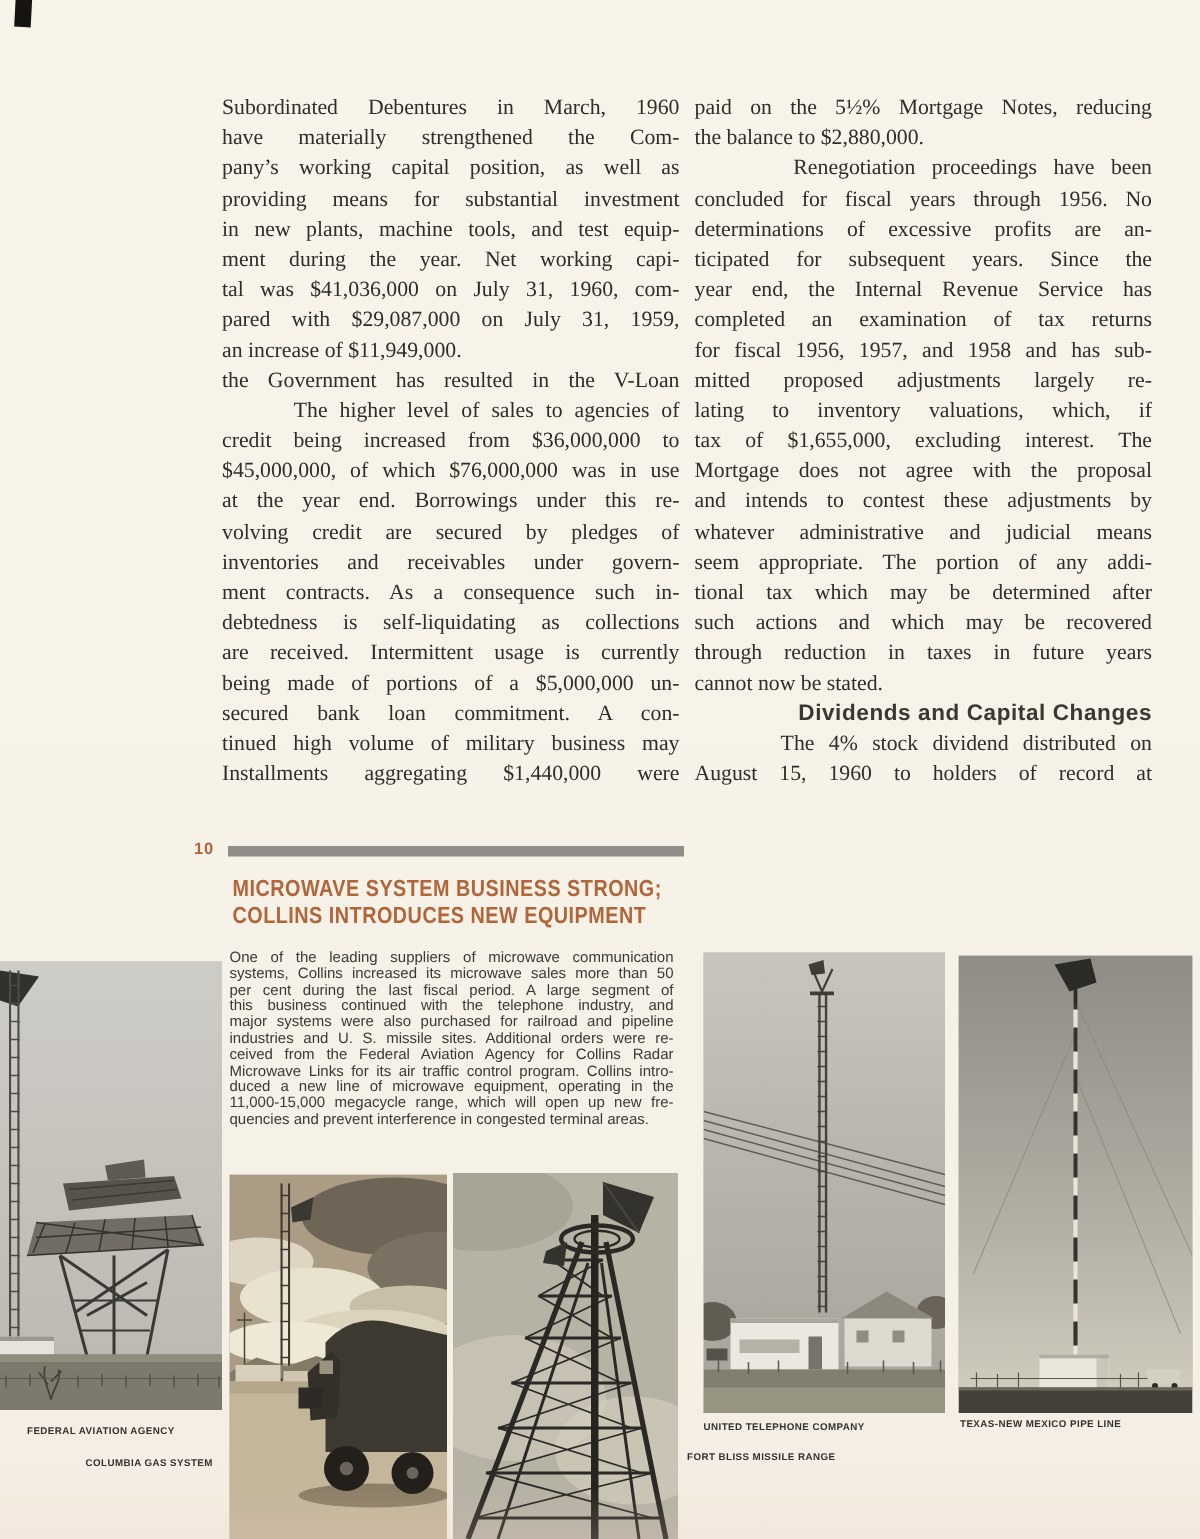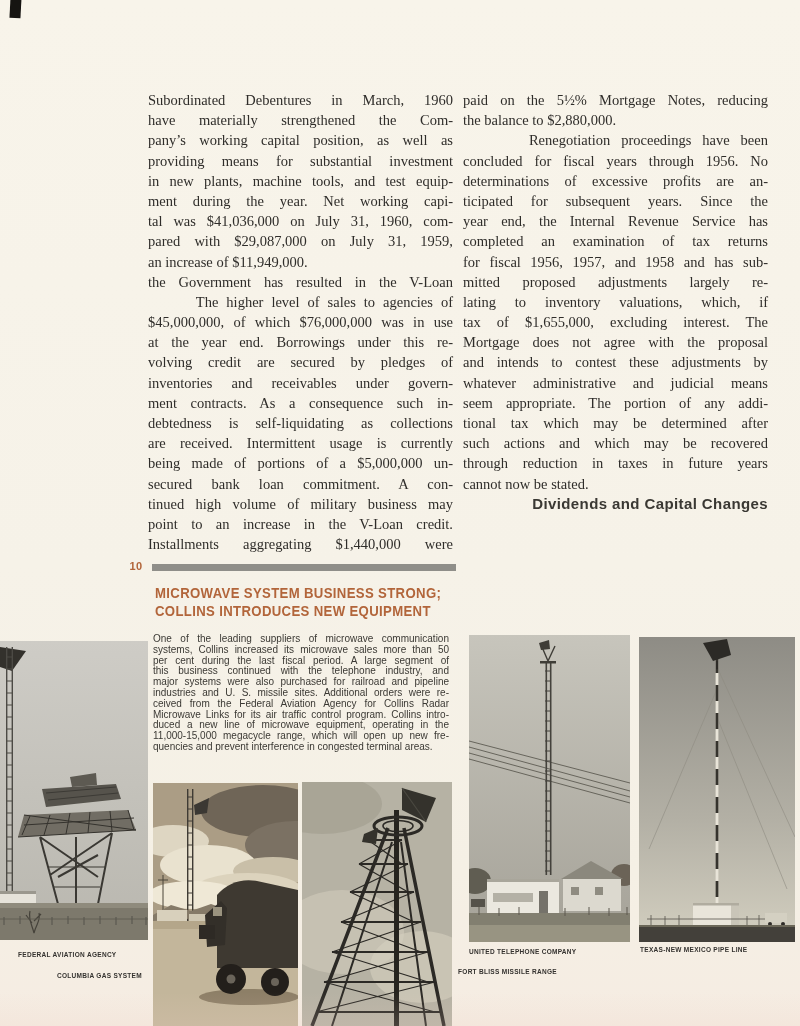--- a/index.html
+++ b/index.html
@@ -11,21 +11,21 @@
     color:#2f2d2a;
   }
   .page::after { content:""; position:absolute; left:0; right:0; bottom:0; height:34px;
     background:linear-gradient(180deg, rgba(240,210,196,0) 0%, rgba(238,205,192,.18) 100%);
     pointer-events:none; }
   .corner-mark { position:absolute; left:10px; top:-3px; width:11px; height:21px;
     background:#161411; transform:rotate(3deg); }
 
   
   .serifcol { position:absolute; top:62px; width:305px;
-    font:14.5px/20.2px "Liberation Serif", serif; color:#2f2d2a;margin-top:28px; }
+    font:14.5px/20.2px "Liberation Serif", serif; color:#2f2d2a; }
   .serifcol.left  { left:148px; }
   .serifcol.right { left:463px; }
   .tl { text-align:justify; text-align-last:justify; height:20.2px; }
   .tl.end { text-align-last:left; }
   .subhead { font:bold 15px/20.2px "Liberation Sans", sans-serif; letter-spacing:.4px;
     color:#3a3833; text-align:right; height:20.2px; }
 
   
   .pageno { position:absolute; left:126px; top:561px; width:20px; text-align:center;
     font:bold 11px/11px "Liberation Sans", sans-serif; color:#b2653a; letter-spacing:.5px; }
@@ -68,31 +68,31 @@
       <div class="tl">have materially strengthened the Com-</div>
       <div class="tl">pany’s working capital position, as well as</div>
       <div class="tl">providing means for substantial investment</div>
       <div class="tl">in new plants, machine tools, and test equip-</div>
       <div class="tl">ment during the year. Net working capi-</div>
       <div class="tl">tal was $41,036,000 on July 31, 1960, com-</div>
       <div class="tl">pared with $29,087,000 on July 31, 1959,</div>
       <div class="tl end">an increase of $11,949,000.</div>
       <div class="tl">the Government has resulted in the V-Loan</div>
       <div class="tl">&nbsp;&nbsp;&nbsp;&nbsp;&nbsp;&nbsp;The higher level of sales to agencies of</div>
+      <div class="tl">credit being increased from $36,000,000 to</div>
       <div class="tl">$45,000,000, of which $76,000,000 was in use</div>
       <div class="tl">at the year end. Borrowings under this re-</div>
       <div class="tl">volving credit are secured by pledges of</div>
       <div class="tl">inventories and receivables under govern-</div>
       <div class="tl">ment contracts. As a consequence such in-</div>
       <div class="tl">debtedness is self-liquidating as collections</div>
       <div class="tl">are received. Intermittent usage is currently</div>
       <div class="tl">being made of portions of a $5,000,000 un-</div>
       <div class="tl">secured bank loan commitment. A con-</div>
       <div class="tl">tinued high volume of military business may</div>
-      <div class="tl">point to an increase in the V-Loan credit.</div>
       <div class="tl">Installments aggregating $1,440,000 were</div>
     </div>
 
   <div class="serifcol right">
     <div>
         <div class="tl">paid on the 5½% Mortgage Notes, reducing</div>
         <div class="tl end">the balance to $2,880,000.</div>
         <div class="tl">&nbsp;&nbsp;&nbsp;&nbsp;&nbsp;&nbsp;Renegotiation proceedings have been</div>
         <div class="tl">concluded for fiscal years through 1956. No</div>
         <div class="tl">determinations of excessive profits are an-</div>
@@ -106,20 +106,24 @@
         <div class="tl">Mortgage does not agree with the proposal</div>
         <div class="tl">and intends to contest these adjustments by</div>
         <div class="tl">whatever administrative and judicial means</div>
         <div class="tl">seem appropriate. The portion of any addi-</div>
         <div class="tl">tional tax which may be determined after</div>
         <div class="tl">such actions and which may be recovered</div>
         <div class="tl">through reduction in taxes in future years</div>
         <div class="tl end">cannot now be stated.</div>
       </div>
     <div class="subhead">Dividends and Capital Changes</div>
+    <div>
+        <div class="tl">&nbsp;&nbsp;&nbsp;&nbsp;&nbsp;&nbsp;The 4% stock dividend distributed on</div>
+        <div class="tl">August 15, 1960 to holders of record at</div>
+      </div>
   </div>
 
   <div class="pageno">10</div>
   <div class="graybar"></div>
 
   <div class="feat-h">
     <div>MICROWAVE SYSTEM BUSINESS STRONG;</div>
     <div>COLLINS INTRODUCES NEW EQUIPMENT</div>
   </div>
 

